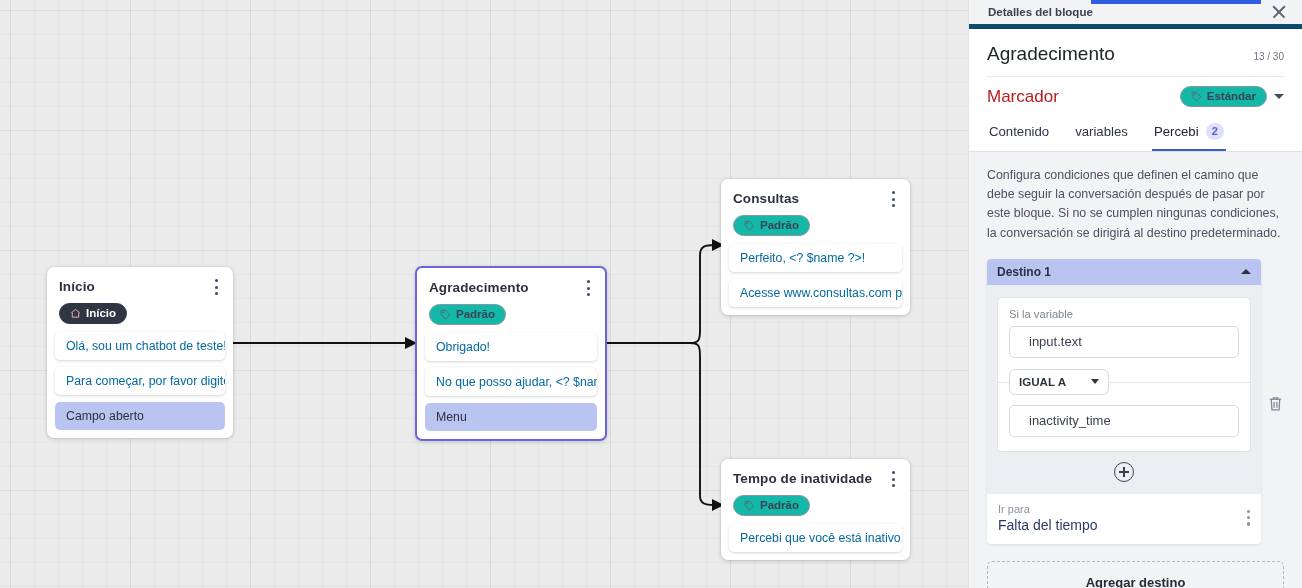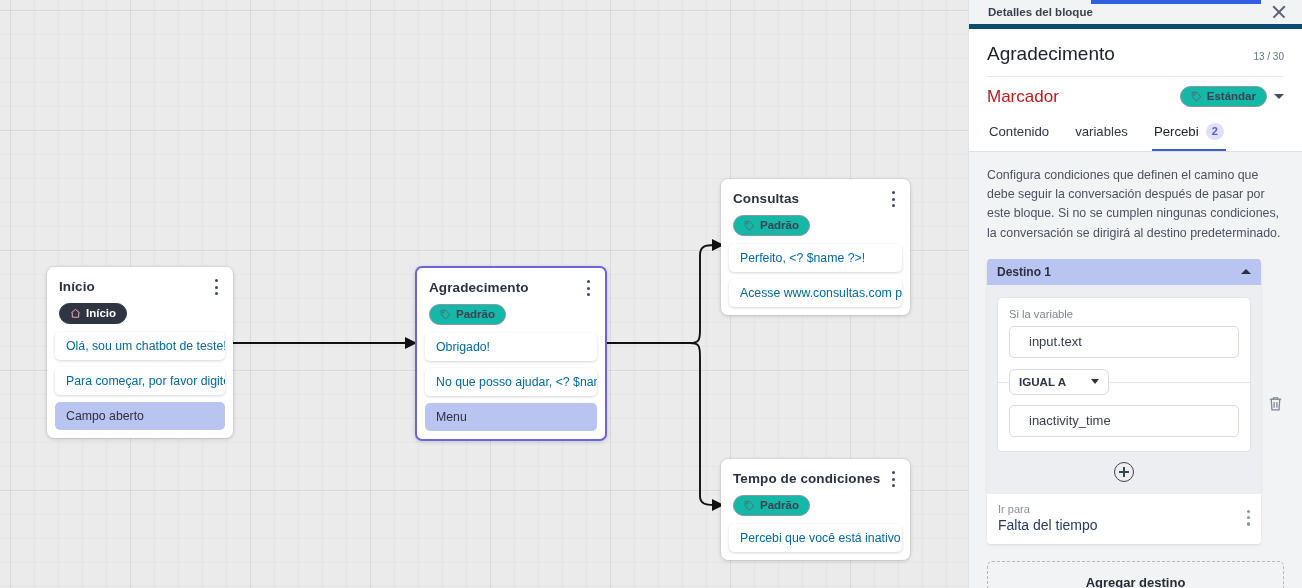--- a/index.html
+++ b/index.html
@@ -328,21 +328,21 @@
         </span>
       </div>
       <div class="node-rows">
         <div class="node-row">Perfeito, &lt;? $name ?&gt;!</div>
         <div class="node-row">Acesse www.consultas.com par...</div>
       </div>
     </div>
 
     <div class="node" style="left:721px; top:459px; width:189px;">
       <div class="node-head">
-        <div class="node-title">Tempo de condiciones</div>
+        <div class="node-title">Tempo de inatividade</div>
         <div class="node-kebab">
             <i></i>
             <i></i>
             <i></i>
           </div>
         <span class="badge">
           <svg width="11" height="11" viewBox="0 0 24 24" fill="none" stroke="#5b6376" stroke-width="2">
             <path d="M20.6 13.4L12 22 2.6 12.6V3h9.6l8.4 8.4z"></path>
               <circle cx="7.5" cy="7.5" r="1.4"></circle>
           </svg>

